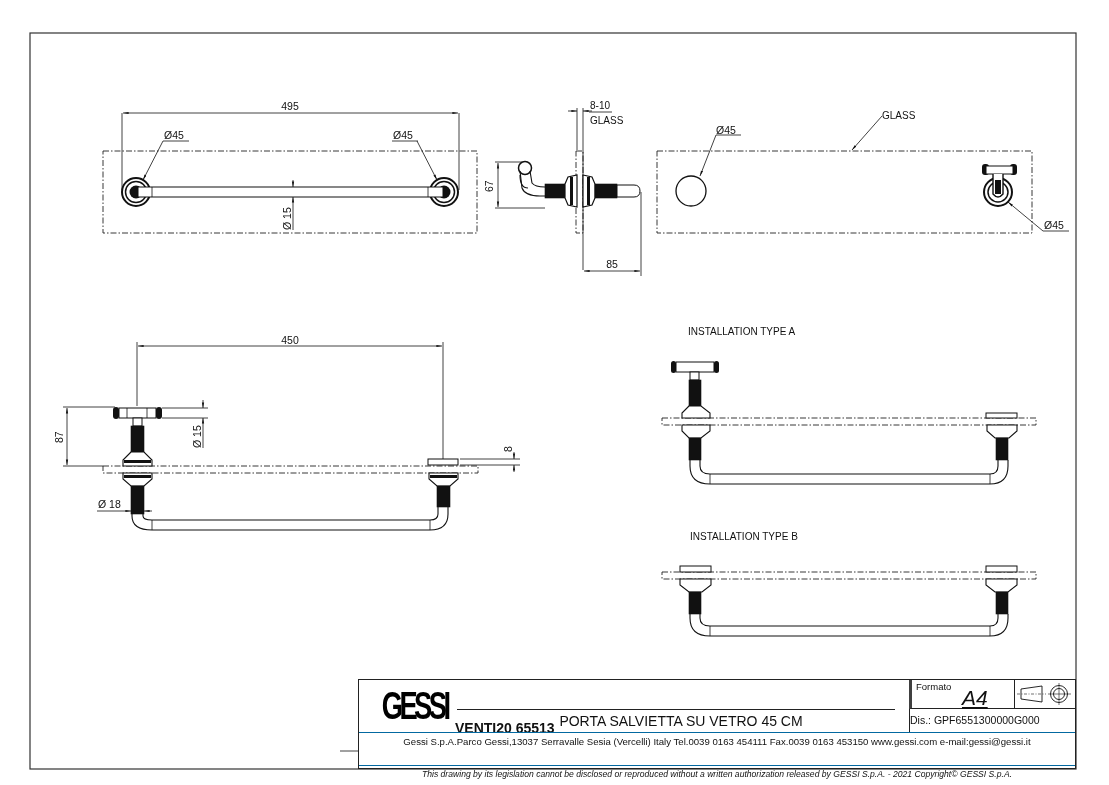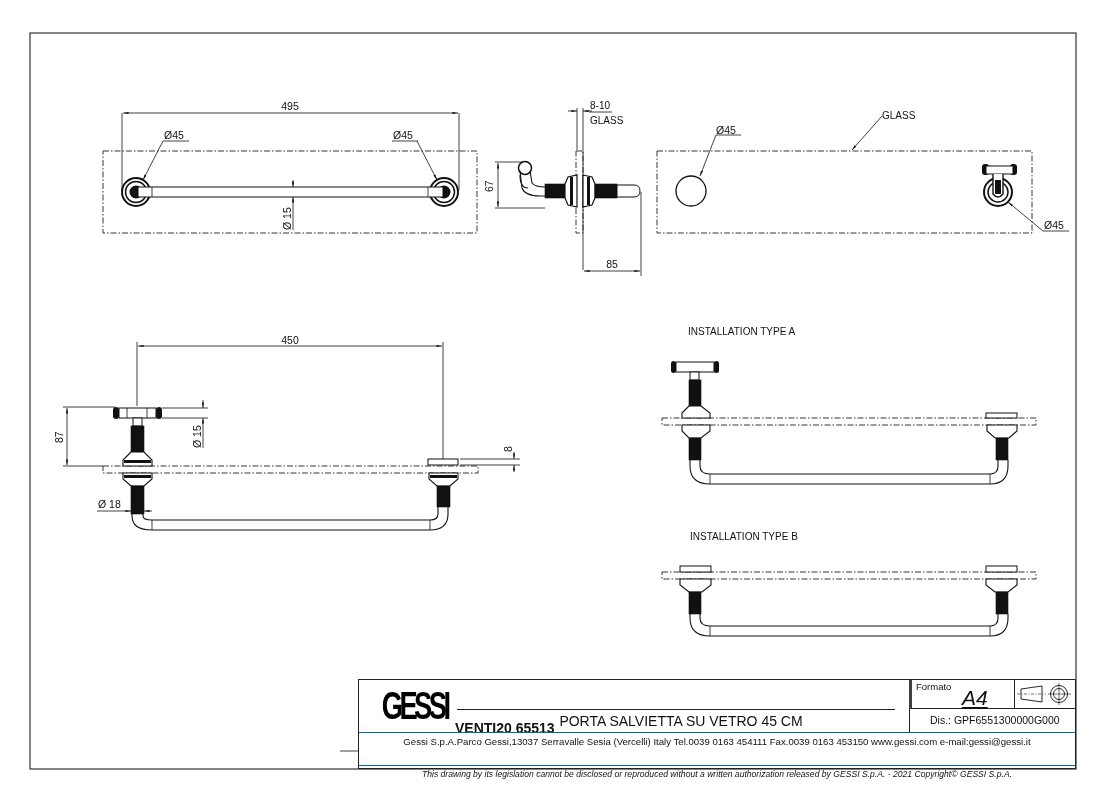--- a/index.html
+++ b/index.html
@@ -18,21 +18,21 @@
   .tb-row { position: absolute; left: 0; right: 0; border-top: 1px solid #0369a1; box-sizing: border-box; text-align: center; white-space: nowrap; }
   #tb-logo { position: absolute; left: 8px; top: 0; width: 96px; height: 52px; display: flex; align-items: center; justify-content: center; }
   #tb-logo span { font-family: "Liberation Sans", sans-serif; font-weight: bold; font-size: 38px; letter-spacing: -5px; transform: scaleX(0.72); display: inline-block; color: #000; line-height: 1; }
   #tb-title { position: absolute; left: 96px; top: 0; width: 452px; height: 26px; font-weight: bold; font-size: 14px; text-align: left; line-height: 28px; margin-top: 34px; }
   #tb-title-rule { position: absolute; left: 98px; width: 438px; top: 29px; border-top: 1px solid #222; }
   #tb-subtitle { position: absolute; left: 96px; top: 30px; width: 452px; height: 22px; font-size: 14px; text-align: center; line-height: 22px; }
   #tb-formato-cell { position: absolute; left: 550px; top: 0; width: 105px; height: 29px; border-left: 3px solid #404040; border-bottom: 1px solid #222; box-sizing: border-box; }
   #tb-formato-label { position: absolute; left: 4px; top: 1px; font-size: 9.5px; }
   #tb-formato-value { position: absolute; left: 50px; top: 6px; font-size: 21px; font-style: italic; text-decoration: underline; }
   #tb-proj-cell { position: absolute; left: 655px; top: 0; width: 62px; height: 29px; border-left: 1px solid #222; border-bottom: 1px solid #222; box-sizing: border-box; }
-  #tb-dis-cell { position: absolute; left: 550px; top: 29px; width: 167px; height: 23px; border-left: 1px solid #222; box-sizing: border-box; font-size: 10.5px; line-height: 22px; padding-left: 20px; }
+  #tb-dis-cell { position: absolute; left: 550px; top: 29px; width: 167px; height: 23px; border-left: 1px solid #222; box-sizing: border-box; font-size: 10.5px; line-height: 22px; padding-left: 0; }
   #tb-address { top: 52px; height: 19px; font-size: 9.6px; line-height: 18px; }
   #tb-legal { top: 85px; height: 26px; font-size: 8.6px; font-style: italic; line-height: 17px; text-align: center; }
 </style>
 </head>
 <body>
 
 <svg id="drawing" width="1109" height="785" viewBox="0 0 1109 785">
   <defs>
     <marker id="arr" viewBox="0 0 10 10" refX="10" refY="5" markerWidth="7" markerHeight="7" orient="auto-start-reverse">
       <path d="M0,3 L10,5 L0,7 z" fill="#111"></path>

